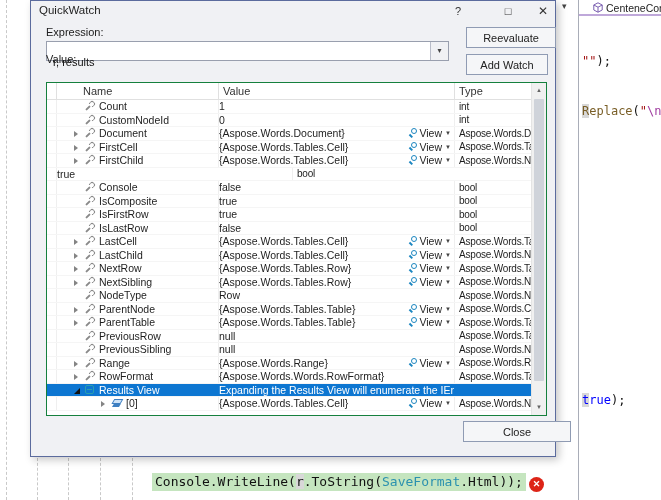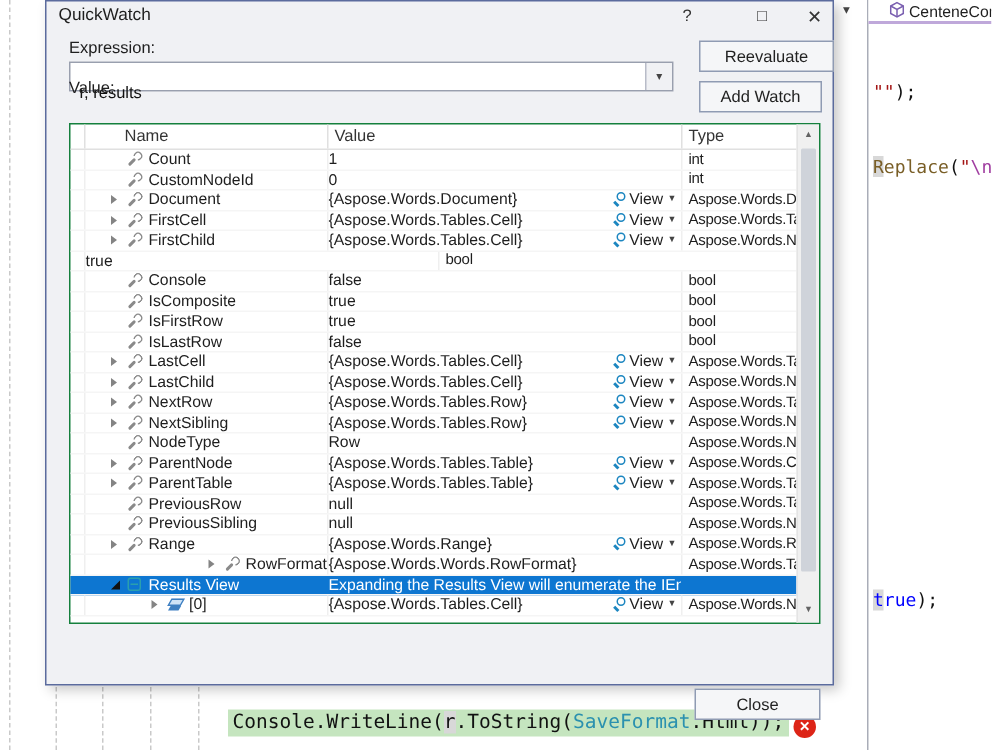--- a/index.html
+++ b/index.html
@@ -42,21 +42,21 @@
   #expr-lbl{left:15px;top:25px;}
   #val-lbl{left:15px;top:52px;}
   #expr-combo{position:absolute;left:15px;top:40px;width:403px;height:20px;background:#fff;border:1px solid #999fae;box-sizing:border-box;}
   #expr-combo .combo-text{position:absolute;left:6px;top:14px;font-size:11px;color:#111;}
   #expr-combo .combo-btn{position:absolute;right:0;top:0;width:17px;height:100%;background:#f0f1f4;border-left:1px solid #b8bcc8;
       font-size:8px;color:#444;text-align:center;line-height:18px;}
   .btn{position:absolute;background:#f5f6f8;border:1px solid #8f9bb3;font-size:11px;color:#222;
       font-family:"Liberation Sans",sans-serif;box-sizing:border-box;}
   #btn-reeval{left:435px;top:26px;width:90px;height:21px;}
   #btn-addwatch{left:435px;top:53px;width:82px;height:21px;}
-  #btn-close{left:432px;top:420px;width:84px;height:21px;margin-top:38px;}
+  #btn-close{left:432px;top:420px;width:108px;height:21px;}
   
   #table{position:absolute;left:15px;top:81px;width:501px;height:334px;background:#fff;border:1px solid #15803d;box-sizing:border-box;}
   #thead{display:flex;height:17px;width:calc(100% - 15px);border-bottom:1px solid #e0e0e0;box-sizing:border-box;align-items:center;
      font-size:11px;color:#333;}
   .h-gut{width:10px;height:100%;border-right:1px solid #e0e0e0;box-sizing:border-box;}
   .h-name{width:162px;padding-left:26px;border-right:1px solid #e0e0e0;box-sizing:border-box;height:100%;line-height:16px;}
   .h-val{width:236px;padding-left:4px;border-right:1px solid #e0e0e0;box-sizing:border-box;height:100%;line-height:16px;}
   .h-type{flex:1;padding-left:4px;height:100%;line-height:16px;}
   #rows{position:absolute;left:0;top:17px;width:calc(100% - 15px);}
   .w-row{display:flex;height:13.5px;box-sizing:border-box;border-bottom:1px solid #f5f5f5;font-size:10.5px;color:#1e1e1e;align-items:stretch;}
@@ -426,21 +426,21 @@
             <span class="viewlink">
               <span class="mag"></span>
               <span class="vlab">View</span>
               <span class="vcaret">▼</span>
             </span>
           </div>
           <div class="c-type">Aspose.Words.R...</div>
         </div>
         <div class="w-row">
           <div class="gut"></div>
-          <div class="c-name" style="padding-left: 17px; justify-content: flex-end;">
+          <div class="c-name" style="padding-left: 17px;">
             <span class="exp col"></span>
             <span class="ico prop"></span>
             <span class="ntext">RowFormat</span>
           </div>
           <div class="c-val">
             <span class="vtext">{Aspose.Words.Words.RowFormat}</span>
           </div>
           <div class="c-type">Aspose.Words.Ta...</div>
         </div>
         <div class="w-row sel">

